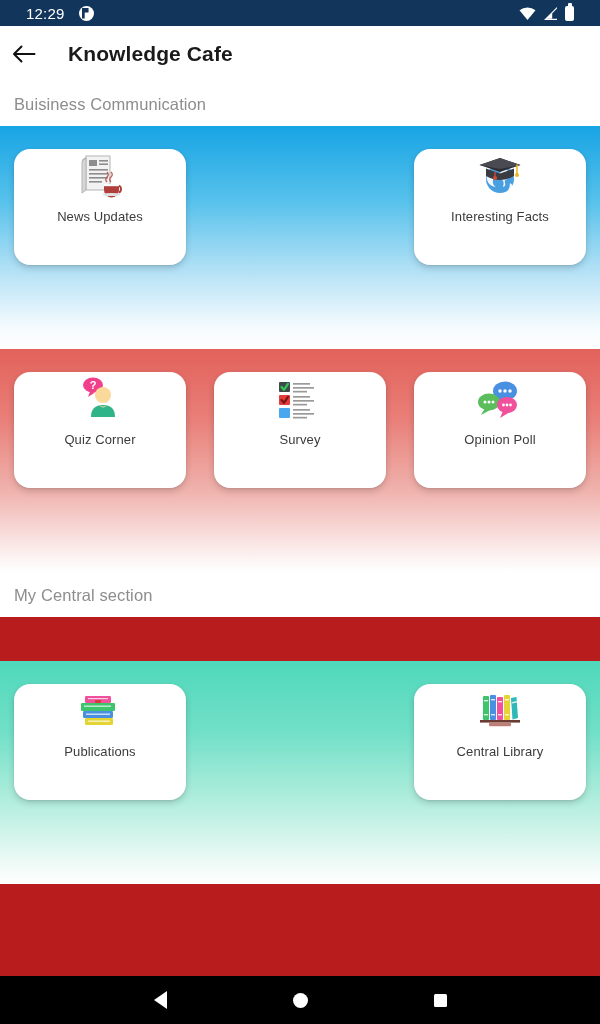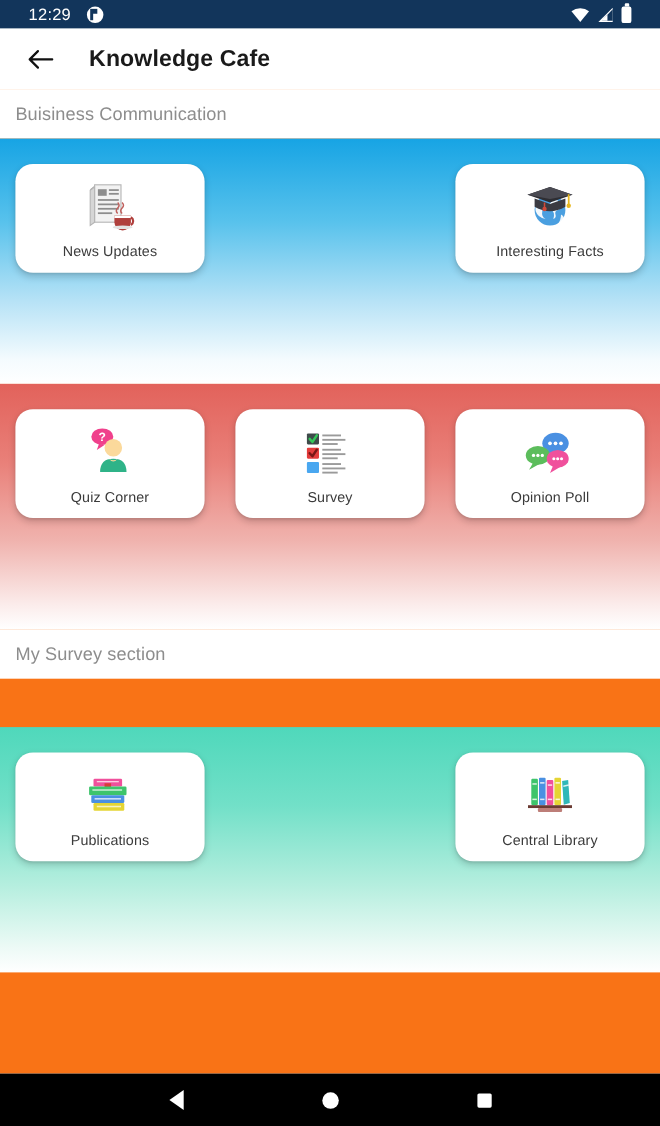--- a/index.html
+++ b/index.html
@@ -33,51 +33,51 @@
   .ic-signal { width:15px; height:13px; }
   .ic-batt { width:9px; height:15px; background:#ffffff; border-radius:2px; position:relative; }
   .ic-batt::before {
     content:""; position:absolute; top:-2.5px; left:2.5px;
     width:4px; height:2.5px; background:#ffffff; border-radius:1px 1px 0 0;
   }
 
   
   .appbar {
     height:55px; flex:0 0 55px; background:#ffffff;
-    display:flex; align-items:center; padding:0 20px;
+    display:flex; align-items:center; padding:0 7px;
   }
   .back-btn {
     width:34px; height:34px; display:flex; align-items:center; justify-content:center;
     cursor:pointer; flex:0 0 34px;
   }
   .appbar-title {
     font-size:21px; font-weight:700; color:#1a1a1a;
     margin-left:27px; letter-spacing:.1px;
   }
 
   
-  .content { flex:1; background:#f97316; overflow:hidden; }
+  .content { flex:1; background:#b91c1c; overflow:hidden; }
 
   .section-title {
     font-size:16.5px; color:#8d8d8d; font-weight:400;
     padding:14px 14px 12px 14px; background:#ffffff; letter-spacing:.1px;
   }
 
   .band {
     position:relative; height:223px; padding:23px 14px 0 14px;
     display:flex; justify-content:space-between;
   }
   .band.blue  { background:linear-gradient(to bottom,#17a4e4 0%,#58c2ec 34%,#b6e2f6 66%,#f4fbfe 90%,#ffffff 100%); }
   .band.red   { background:linear-gradient(to bottom,#e2625b 0%,#e98079 32%,#f0b3ae 64%,#fbeceb 90%,#ffffff 100%); }
   .band.teal  { background:linear-gradient(to bottom,#4fd8bb 0%,#72e0c8 32%,#b4eede 64%,#edfaf6 90%,#ffffff 100%);margin-top:44px; }
 
   .card {
-    width:172px; height:99px; background:#ffffff; border-radius:16px;
+    width:172px; height:116px; background:#ffffff; border-radius:16px;
     box-shadow:0 3px 7px rgba(0,0,0,0.17), 0 1px 2px rgba(0,0,0,0.08);
-    display:flex; flex-direction:column; align-items:center; justify-content:center;
+    display:flex; flex-direction:column; align-items:center; justify-content:flex-start;
     cursor:pointer;
   }
   .card-icon { height:54px; display:flex; align-items:center; justify-content:center; margin-bottom:6px; }
   .card-label { font-size:13px; color:#3b3b3b; font-weight:400; letter-spacing:.1px; text-align:center; }
 
   
   .navbar {
     height:48px; flex:0 0 48px; background:#000000;
     display:flex; align-items:center; justify-content:space-around; padding:0 90px;
   }
@@ -226,21 +226,21 @@
             <path d="M28 33 L25 40 L35 34 Z" fill="#f0509c"></path>
             <circle cx="28.5" cy="27" r="1.4" fill="#ffffff"></circle>
             <circle cx="32" cy="27" r="1.4" fill="#ffffff"></circle>
             <circle cx="35.5" cy="27" r="1.4" fill="#ffffff"></circle>
           </svg>
         </div>
         <div class="card-label">Opinion Poll</div>
       </div>
     </div>
 
-    <div class="section-title">My Survey section</div>
+    <div class="section-title">My Central section</div>
     <div class="band teal">
 
       <div class="card">
         <div class="card-icon">
           <svg width="50" height="42" viewBox="0 0 50 42">
             <rect x="10" y="6" width="26" height="7" rx="1.2" fill="#f0509c"></rect>
             <rect x="13" y="8" width="20" height="1.2" fill="#ffffff" opacity="0.7"></rect>
             <path d="M20 10 L20 17 L23 14.5 L26 17 L26 10 Z" fill="#d93b3b"></path>
             <rect x="6" y="13" width="34" height="8" rx="1.2" fill="#3ec46b"></rect>
             <rect x="9" y="15.5" width="27" height="1.4" fill="#ffffff" opacity="0.7"></rect>

